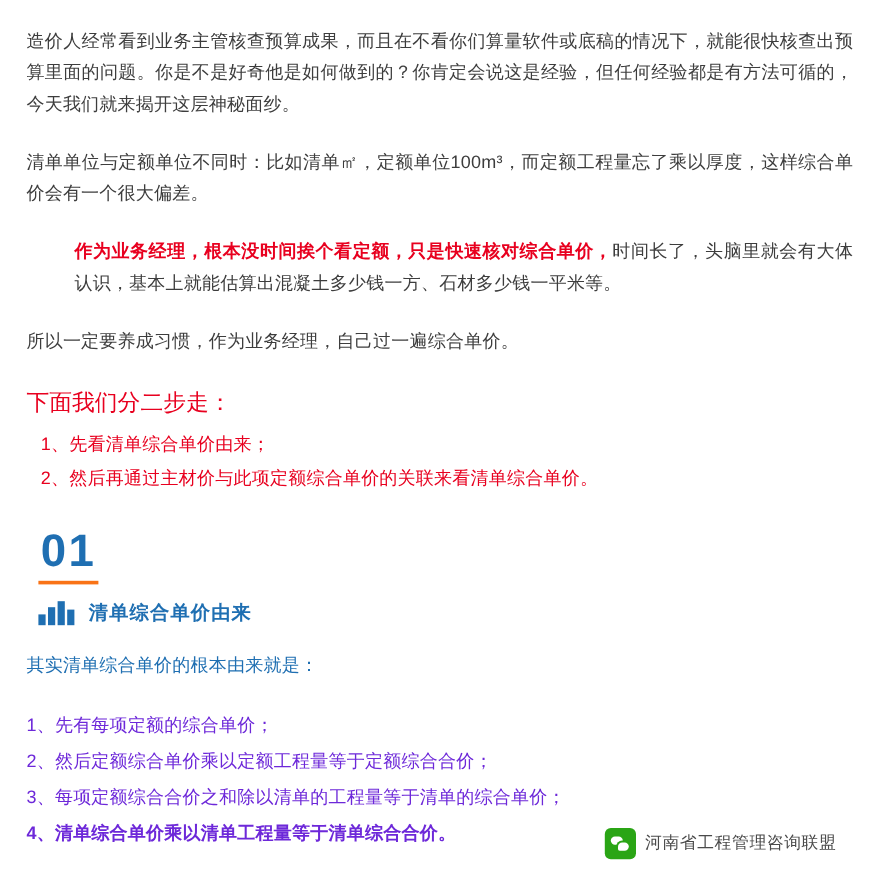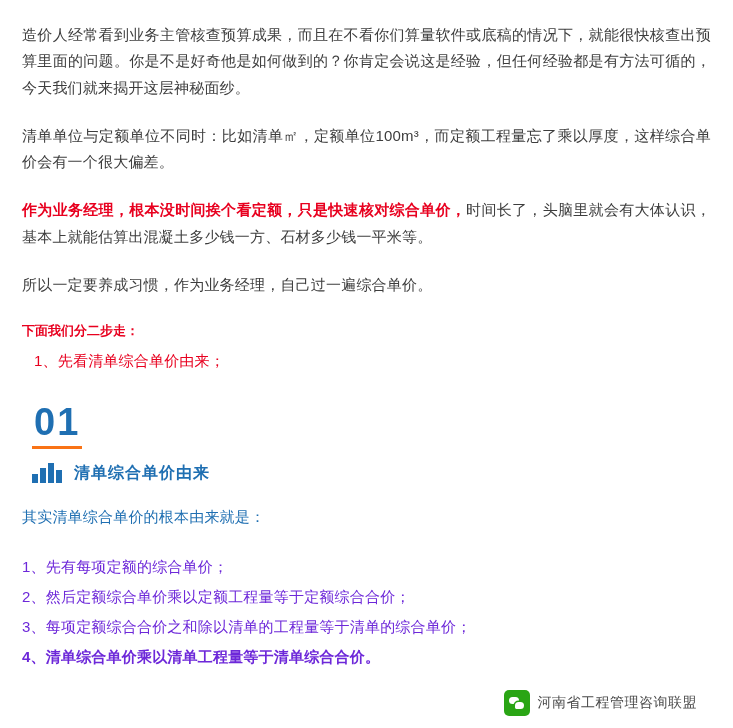--- a/index.html
+++ b/index.html
@@ -29,32 +29,33 @@
     text-align: justify;
     letter-spacing: 0.2px;
   }
   .para-dark {
     color: #3d3d3d;
   }
   .para-red {
     color: #e8001f;
     font-weight: bold;
     margin-bottom: 22px;
+    margin-left: 40px;
   }
   .para-red .normal {
     color: #3d3d3d;
     font-weight: normal;
   }
   .para-blue {
     color: #1f6fb2;
   }
   .heading-red {
     color: #e8001f;
-    font-weight: bold;
-    font-size: 13px;
+    font-weight: normal;
+    font-size: 19px;
     line-height: 1.75;
     margin: 16px 0 4px 0;
   }
   .list-red {
     color: #e8001f;
     font-size: 15px;
     line-height: 1.85;
     margin: 0 0 26px 12px;
   }
   .list-red div {
@@ -167,20 +168,21 @@
   <p class="para-dark"><span>清单单位与定额单位不同时：比如清单㎡，定额单位100m³，而定额工程量忘了乘以厚度，这样综合单价会有一个很大偏差。</span></p>
 
   <p class="para-red"><span>作为业务经理，根本没时间挨个看定额，只是快速核对综合单价，</span><span class="normal">时间长了，头脑里就会有大体认识，基本上就能估算出混凝土多少钱一方、石材多少钱一平米等。</span></p>
 
   <p class="para-dark">所以一定要养成习惯，作为业务经理，自己过一遍综合单价。</p>
 
   <div class="heading-red">下面我们分二步走：</div>
 
   <div class="list-red">
     <div>1、先看清单综合单价由来；</div>
+    <div>2、然后再通过主材价与此项定额综合单价的关联来看清单综合单价。</div>
   </div>
 
   <div class="numblock">
     <span class="num">01</span>
   </div>
 
   <div class="sectitle">
     <span class="bars">
         <i></i>
         <i></i>

